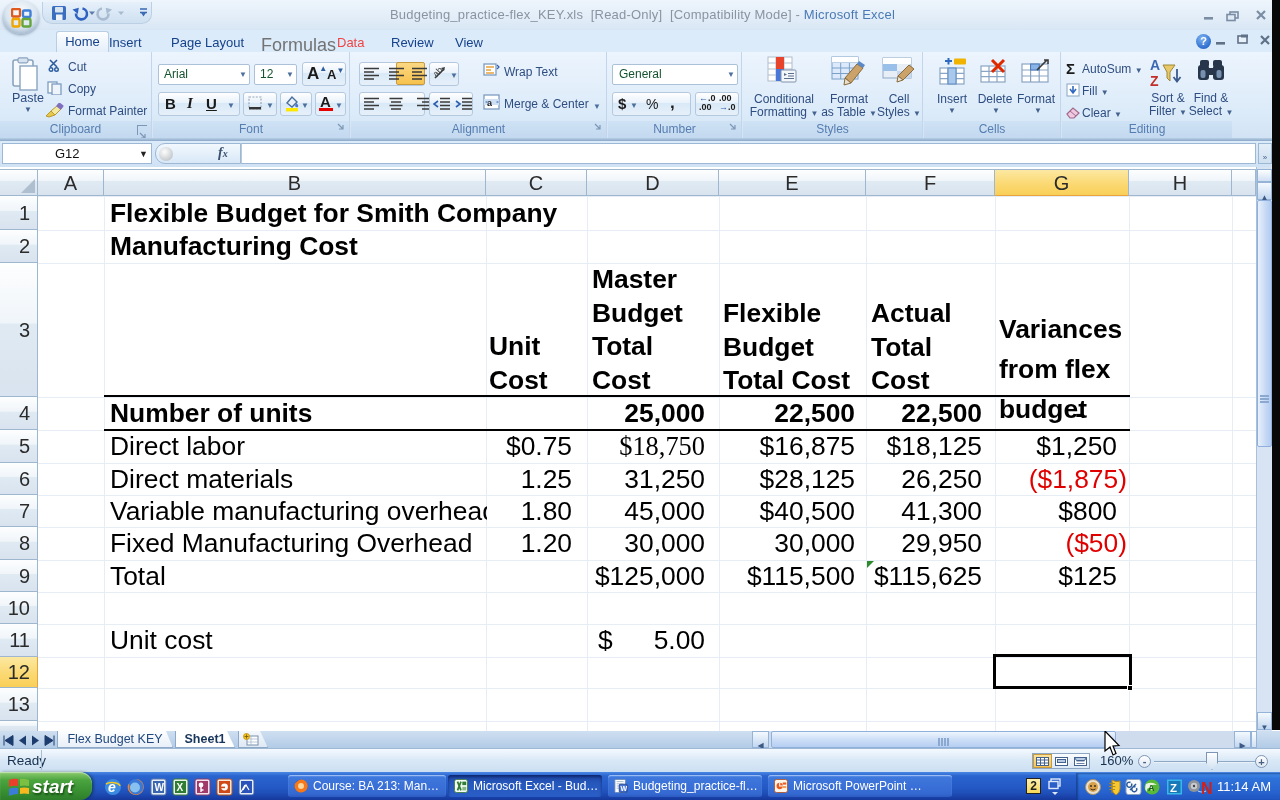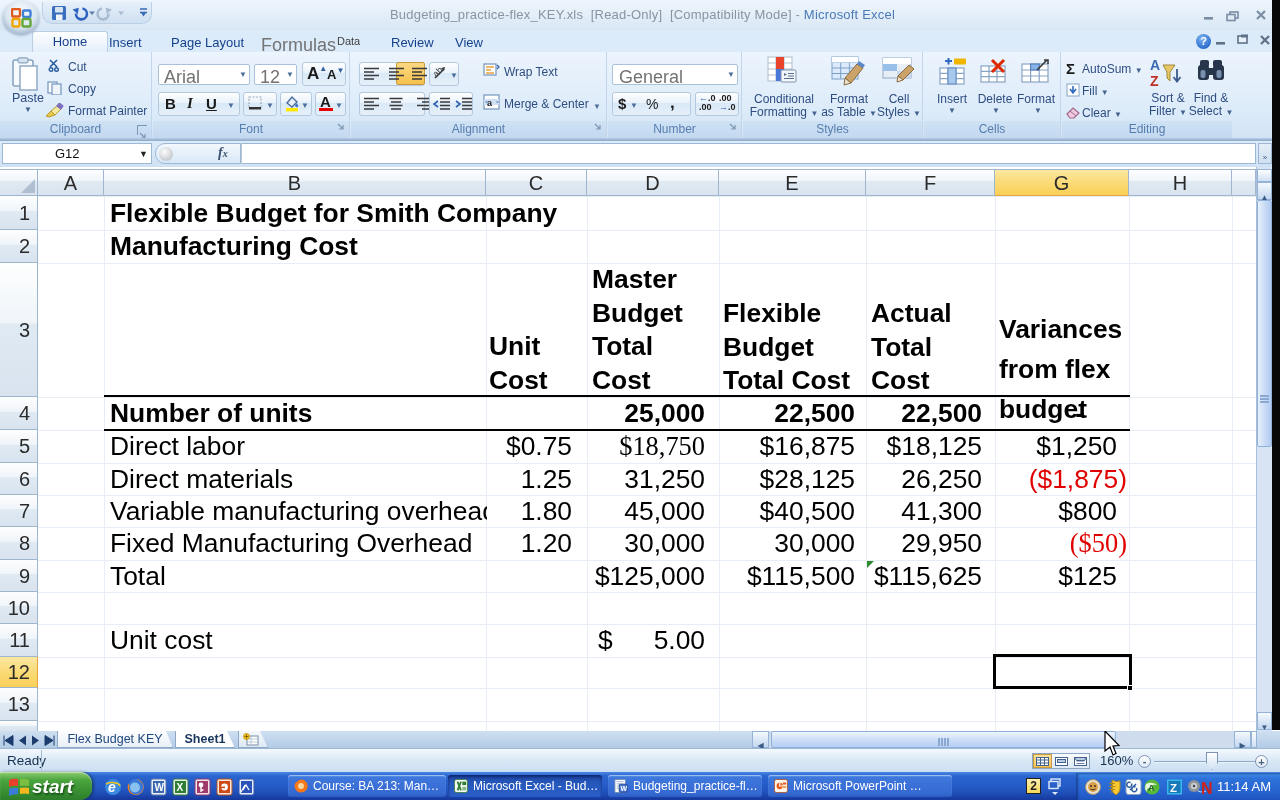--- a/index.html
+++ b/index.html
@@ -8,21 +8,21 @@
 .ab{position:absolute}
 #titlebar{left:0;top:0;width:1280px;height:30px;background:linear-gradient(#eef5fc,#e2edf8 60%,#d8e6f4)}
 #tabrow{left:0;top:30px;width:1280px;height:22px;background:#dcebfa}
 #ribbon{left:0;top:52px;width:1280px;height:86px;background:linear-gradient(#ecf4fd,#dcebf9 70%,#d2e3f5)}
 #ribbonedge{left:0;top:138px;width:1280px;height:3px;background:linear-gradient(#b9cfe6,#8ba8c8)}
 #fbar{left:0;top:141px;width:1280px;height:26px;background:linear-gradient(#dcebf9,#cfe2f4)}
 .group{position:absolute;top:0;height:86px;border-right:1px solid #c2d5ea}
 .glabel{position:absolute;bottom:2px;left:0;right:0;text-align:center;font-size:12px;color:#567db0}
 .gstrip{position:absolute;left:0;bottom:0;width:100%;height:17px;background:linear-gradient(#cfe2f5,#c3d9ef)}
 .btntext{font-size:12px;color:#2e4d80}
-.combo{position:absolute;background:#fff;border:1px solid #abc1d8;border-radius:2px;font-size:18px;color:#737373}
+.combo{position:absolute;background:#fff;border:1px solid #abc1d8;border-radius:2px;font-size:12px;color:#14532d}
 .carrow{position:absolute;color:#4d6f9b;font-size:8px}
 .tbtn{position:absolute;border:1px solid #b5c9de;border-radius:3px;background:linear-gradient(#fefefe,#e9f2fb 45%,#d9e9f7 46%,#e6f0fa)}
 .dk{color:#1d3c6e}
 .cellv{position:absolute;font-size:26.4px;color:#000;white-space:nowrap}
 .bold{font-weight:bold}
 .red{color:#e00000}
 .rt{text-align:right}
 .hdrtxt{font-size:20px;color:#2b2b2b}
 #sheettabs{left:0;top:731px;width:1280px;height:17px;background:linear-gradient(#cfdff1,#b2cbe6)}
 #statusbar{left:0;top:748px;width:1280px;height:24px;background:linear-gradient(#f4f9fe,#d9e8f6 50%,#cbdff2);border-top:1px solid #9db8d4}
@@ -57,25 +57,25 @@
 <div class="ab" style="left:1203px;top:9px;width:70px;height:14px;color:#6b7f96;font-size:12px">
 <svg width="68" height="13" viewBox="0 0 68 13">
 <rect x="1" y="8" width="9" height="2.6" fill="#7a8da3"></rect>
 <rect x="27" y="3" width="8" height="6" fill="none" stroke="#7a8da3" stroke-width="1.6"></rect>
 <rect x="24" y="5.5" width="8" height="6" fill="#dfeaf5" stroke="#7a8da3" stroke-width="1.6"></rect>
 <path d="M54 2 l8 8 m0 -8 l-8 8" stroke="#7a8da3" stroke-width="2.2"></path>
 </svg>
 </div>
 
 <div id="tabrow" class="ab"></div>
-<div class="ab" style="left:32px;top:31px;width:76px;height:21px;background:linear-gradient(#fdfeff,#f0f6fc 50%,#e4eefa);border:1px solid #b9cde3;border-bottom:none;border-radius:3px 3px 0 0;text-align:center;font-size:13px;color:#15428b;line-height:20px">Home</div>
+<div class="ab" style="left:56px;top:31px;width:53px;height:21px;background:linear-gradient(#fdfeff,#f0f6fc 50%,#e4eefa);border:1px solid #b9cde3;border-bottom:none;border-radius:3px 3px 0 0;text-align:center;font-size:13px;color:#15428b;line-height:20px">Home</div>
 <div class="ab dk" style="left:109px;top:35px;font-size:13px;color:#15428b">Insert</div>
 <div class="ab dk" style="left:171px;top:35px;font-size:13px;color:#15428b">Page Layout</div>
 <div class="ab dk" style="left:261px;top:35px;font-size:18px;color:#737373">Formulas</div>
-<div class="ab dk" style="left:337px;top:35px;font-size:11px;color:#404040">Data</div>
+<div class="ab dk" style="left:337px;top:35px;font-size:13px;color:#ef4444">Data</div>
 <div class="ab dk" style="left:391px;top:35px;font-size:13px;color:#15428b">Review</div>
 <div class="ab dk" style="left:455px;top:35px;font-size:13px;color:#15428b">View</div>
 <div class="ab" style="left:1196px;top:34px;width:15px;height:15px;border-radius:50%;background:radial-gradient(circle at 40% 30%,#7db4f0,#2e6fd0 70%,#1c4fae);color:#fff;font-size:11px;font-weight:bold;text-align:center;line-height:15px">?</div>
 <div class="ab" style="left:1216px;top:33px;width:60px;height:14px">
 <svg width="58" height="14" viewBox="0 0 58 14">
 <rect x="0" y="9" width="9" height="2.6" fill="#5f7187"></rect>
 <rect x="22" y="3" width="9" height="7" fill="#e8f1f9" stroke="#5f7187" stroke-width="1.6"></rect>
 <rect x="25" y="1.5" width="7" height="3" fill="#5f7187"></rect>
 <path d="M45 3 l8 8 m0 -8 l-8 8" stroke="#5f7187" stroke-width="2.2"></path>
 </svg>
@@ -440,21 +440,21 @@
 <div class="cellv rt" style="left:486px;top:495px;width:86px;line-height:32px;">1.80</div>
 <div class="cellv rt" style="left:587px;top:495px;width:118px;line-height:32px;">45,000</div>
 <div class="cellv rt" style="left:719px;top:495px;width:136px;line-height:32px;">$40,500</div>
 <div class="cellv rt" style="left:866px;top:495px;width:116px;line-height:32px;">41,300</div>
 <div class="cellv rt " style="left:995px;top:495px;width:122px;line-height:32px;">$800</div>
 <div class="cellv" style="left:110px;top:527px;line-height:33px;">Fixed Manufacturing Overhead</div>
 <div class="cellv rt" style="left:486px;top:527px;width:86px;line-height:33px;">1.20</div>
 <div class="cellv rt" style="left:587px;top:527px;width:118px;line-height:33px;">30,000</div>
 <div class="cellv rt" style="left:719px;top:527px;width:136px;line-height:33px;">30,000</div>
 <div class="cellv rt" style="left:866px;top:527px;width:116px;line-height:33px;">29,950</div>
-<div class="cellv rt red" style="left:995px;top:527px;width:132px;line-height:33px;font-family:Liberation Serif, serif;">($50)</div>
+<div class="cellv rt red" style="left:995px;top:527px;width:132px;line-height:33px;">($50)</div>
 <div class="cellv" style="left:110px;top:560px;line-height:32px;">Total</div>
 <div class="cellv rt" style="left:587px;top:560px;width:118px;line-height:32px;">$125,000</div>
 <div class="cellv rt" style="left:719px;top:560px;width:136px;line-height:32px;">$115,500</div>
 <div class="cellv rt" style="left:866px;top:560px;width:116px;line-height:32px;">$115,625</div>
 <div class="cellv rt " style="left:995px;top:560px;width:122px;line-height:32px;padding-left:43px;">$125</div>
 <div class="cellv" style="left:110px;top:624px;line-height:33px;">Unit cost</div>
 <div class="cellv" style="left:598px;top:624px;line-height:33px;">$</div>
 <div class="cellv rt" style="left:587px;top:624px;width:118px;line-height:33px;">5.00</div>
 <div class="ab" style="left:867px;top:561px;width:0;height:0;border-right:7px solid transparent;border-top:7px solid #2e8a2e"></div>
 <div class="ab" style="left:993px;top:654px;width:139px;height:35px;border:3px solid #000"></div>

